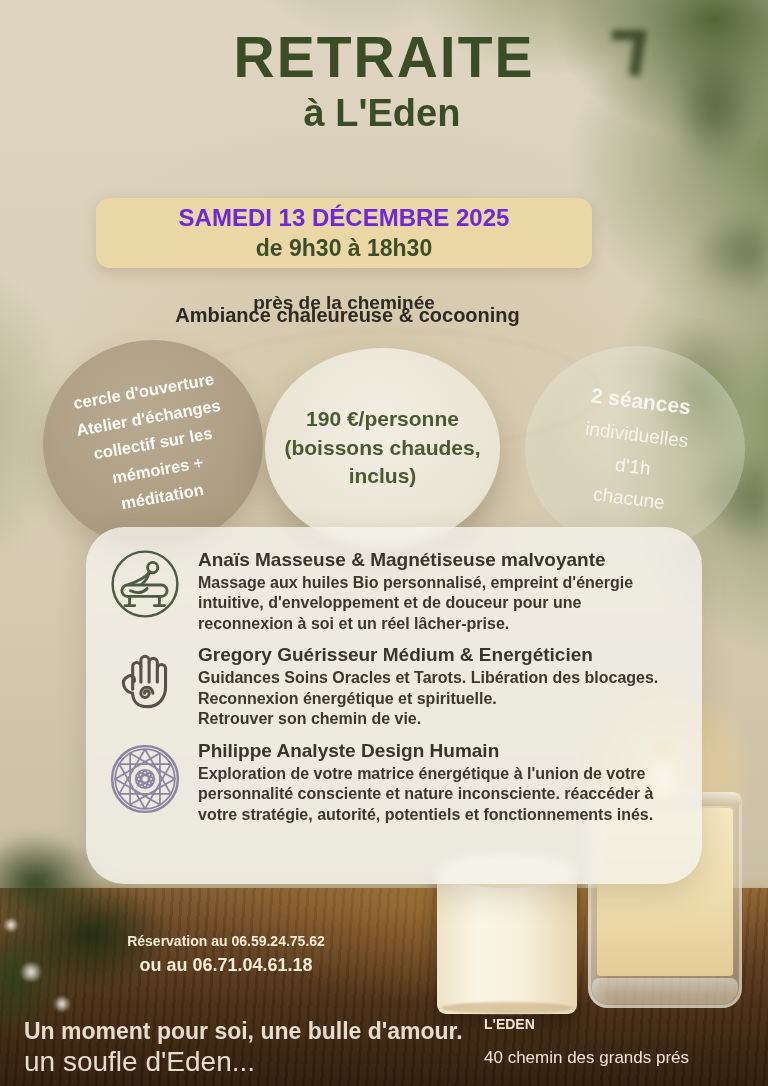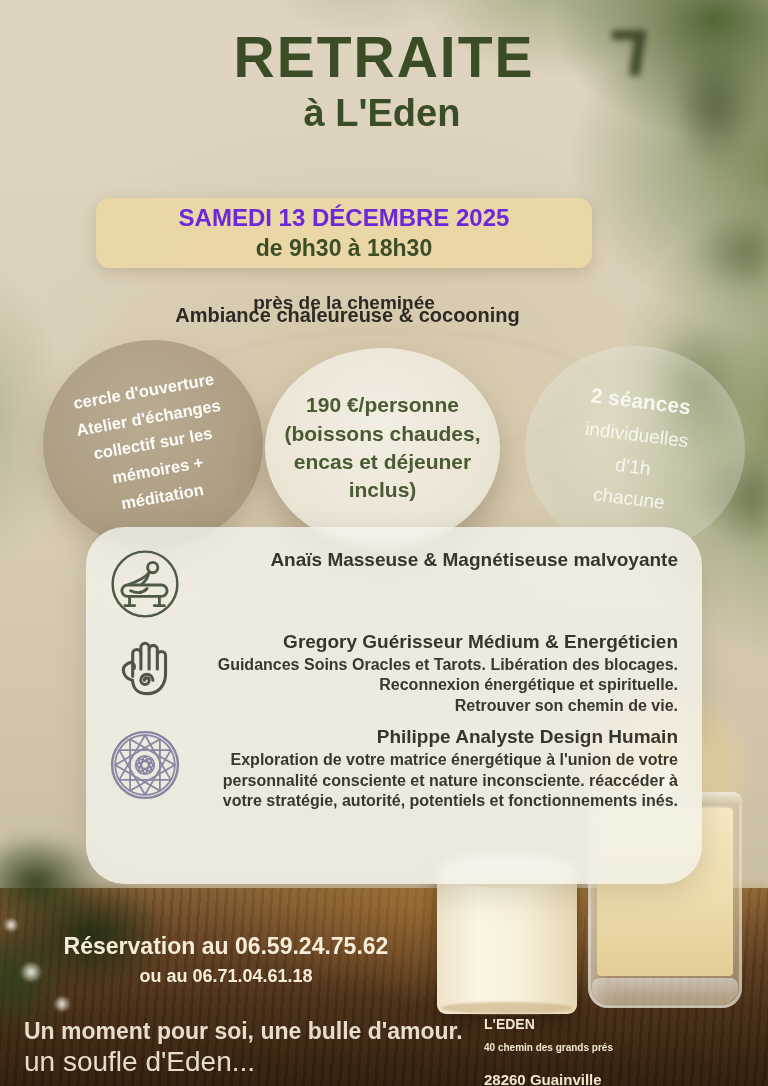--- a/index.html
+++ b/index.html
@@ -108,39 +108,39 @@
   .bubble-price .txt { color:#4a5a33; font-weight:bold; font-size:21px; line-height:1.35; width:215px; }
   .bubble-sessions { left:525px; top:346px; width:220px; height:206px;
     background:radial-gradient(circle at 42% 34%, rgba(235,236,220,.42), rgba(210,214,190,.28) 75%);
     box-shadow:inset 0 0 30px rgba(255,255,255,.2); }
   .bubble-sessions .txt { transform:rotate(7deg); color:#f6f6ee; font-size:19px; line-height:1.7; width:190px; }
   .bubble-sessions .txt .b0 { font-weight:bold; font-size:21px; }
 
   
   .panel { position:absolute; left:86px; top:527px; width:616px; height:357px; border-radius:38px;
     background:rgba(244,242,235,.80); backdrop-filter:blur(5px); box-shadow:0 10px 30px rgba(80,70,50,.18);
-    padding:20px 24px 16px 22px;text-align:right; }
+    padding:20px 24px 16px 22px; }
   .prow { display:flex; gap:16px; align-items:flex-start; margin-bottom:8px; }
   .picon { flex:0 0 74px; height:74px; }
   .picon svg { width:74px; height:74px; }
   .ptext { flex:1; padding-top:2px; }
   .pname { font-size:19px; font-weight:bold; color:#38352b; margin-bottom:2px; }
   .pline { font-size:16px; font-weight:bold; color:#3b372d; line-height:1.28; }
   .prow2 .picon, .prow3 .picon { margin-top:4px; }
 
   
   .reservation { position:absolute; left:56px; top:933px; width:340px; text-align:center; color:#f6ecd7; }
-  .reservation .l1 { font-size:23px; font-weight:bold; }
+  .reservation .l1 { font-size:14px; font-weight:bold; }
   .reservation .l2 { font-size:18px; font-weight:bold; margin-top:6px; }
   .tagline { position:absolute; left:24px; top:1018px; width:500px; color:#e7ddcc; }
   .tagline .l1 { font-size:23px; font-weight:bold; }
   .tagline .l2 { font-size:28px; font-weight:normal; margin-top:1px; }
   .address { position:absolute; right:24px; top:1016px; width:260px; text-align:left; color:#f2e7d1; }
   .address .nm { font-size:14px; font-weight:bold; }
-  .address .st { font-size:10px; font-weight:bold; margin-top:10px; }
+  .address .st { font-size:17px; font-weight:normal; margin-top:16px; }
   .address .ct { font-size:15px; font-weight:bold; margin-top:18px; }
 </style>
 </head>
 <body>
 
 <div class="poster">
 
   <div class="bg-wall"></div>
   <div class="leaves-right"></div>
   <div class="leaf-mark">
@@ -187,21 +187,20 @@
       <div>Atelier d'échanges</div>
       <div>collectif sur les</div>
       <div>mémoires +</div>
       <div>méditation</div>
     </div>
   </div>
   <div class="bubble bubble-price">
     <div class="txt">
       <div>190 €/personne</div>
       <div>(boissons chaudes,</div>
-      <div>encas et déjeuner</div>
       <div>inclus)</div>
     </div>
   </div>
   <div class="bubble bubble-sessions">
     <div class="txt">
       <div class="b0">2 séances</div>
       <div>individuelles</div>
       <div>d'1h</div>
       <div>chacune</div>
     </div>
@@ -216,20 +215,21 @@
           <rect x="13.5" y="37" width="44" height="11" rx="5.5"></rect>
           <path d="M21,48 V57 M50,48 V57 M16.5,57 H26 M45,57 H55"></path>
           <circle cx="43.5" cy="20" r="5"></circle>
           <path d="M40,25 C36,30 29,33.5 20,36.5"></path>
           <path d="M39.5,26 C38.5,31 35.5,34 32.5,36.5"></path>
           <path d="M22,42.5 C28,45.5 34,44.5 38,40.5"></path>
         </svg>
       </div>
       <div class="ptext">
         <div class="pname">Anaïs Masseuse &amp; Magnétiseuse malvoyante</div>
+        <div class="pline">Massage aux huiles Bio personnalisé, empreint d'énergie intuitive, d'enveloppement et de douceur pour une reconnexion à soi et un réel lâcher-prise.</div>
         <div class="pline"></div>
         <div class="pline"></div>
       </div>
     </div>
 
     <div class="prow prow2">
       <div class="picon">
         <svg viewBox="0 0 72 72" fill="none" stroke="#56524a" stroke-width="3" stroke-linecap="round" stroke-linejoin="round">
           <path d="M24,42 L24,20 a4,4 0 0 1 8,0 L32,14 a4,4 0 0 1 8,0 L40,16 a4,4 0 0 1 8,0 L48,22 a4,4 0 0 1 8,0 L56,40 C56,51 49,59 38.5,59 C28.5,59 24.5,53 24,47"></path>
           <path d="M32,20 V35 M40,16 V35 M48,22 V35"></path>

